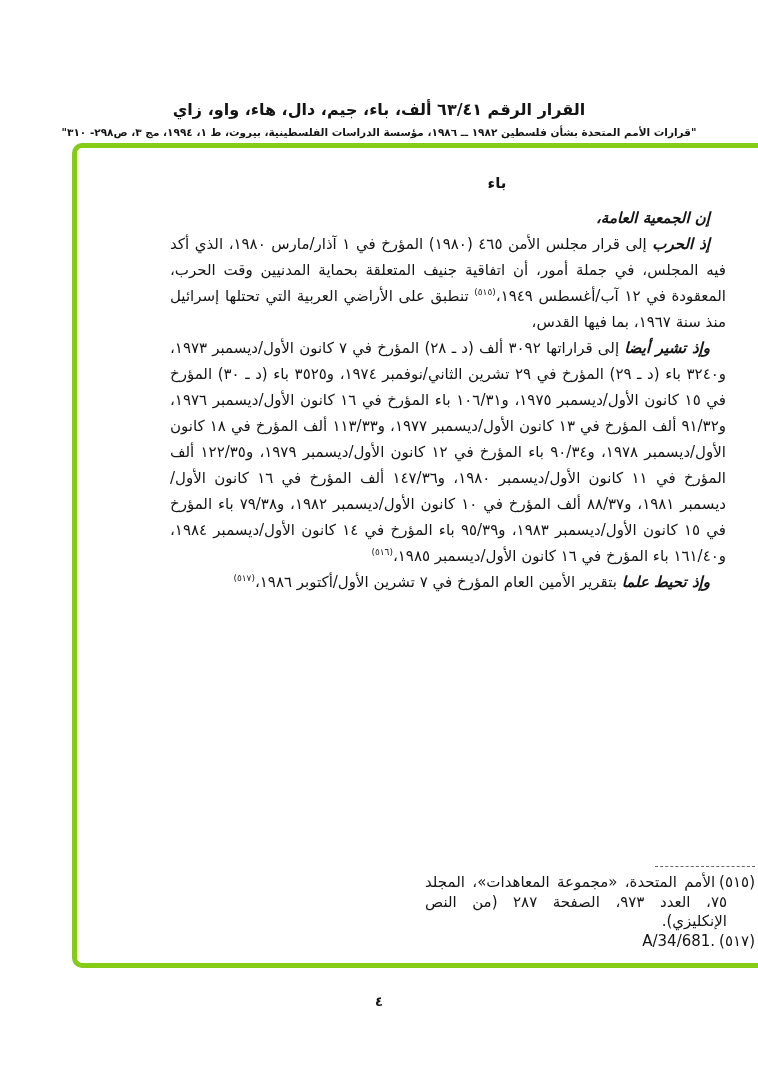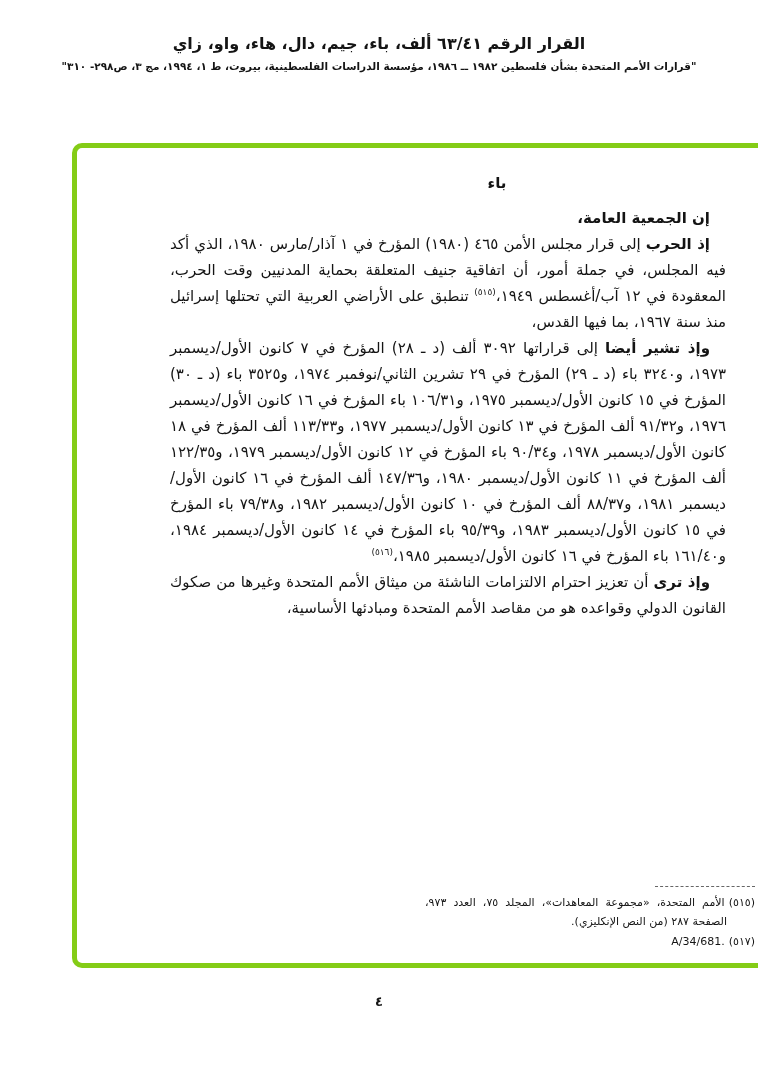--- a/index.html
+++ b/index.html
@@ -2,21 +2,21 @@
 <html lang="ar" dir="rtl"><head>
 <meta charset="utf-8">
 <style>
   html,body{margin:0;padding:0;}
   body{
     width:758px;height:1078px;position:relative;
     background:#ffffff;color:#141414;
     font-family:"DejaVu Sans",sans-serif;
     overflow:hidden;
   }
-  .page-header{padding-top:34px;text-align:center;}
+  .page-header{padding-top:100px;text-align:center;}
   .doc-title{
     font-size:16px;font-weight:bold;line-height:20px;margin:0;
   }
   .doc-citation{
     font-size:10.5px;font-weight:bold;line-height:14px;margin:5px 0 0 0;
   }
   .green-frame{
     position:absolute;left:72px;top:143px;width:696px;height:825px;
     border:5px solid #84cc16;border-radius:10px;box-sizing:border-box;
     background:#ffffff;
@@ -24,27 +24,27 @@
   .doc-content{
     position:absolute;top:22px;right:37px;left:93px;
     font-size:15px;line-height:26px;text-align:justify;
     text-justify:inter-word;
   }
   .section-heading{
     text-align:center;font-weight:bold;margin:0 0 9px 98px;
     font-size:15px;
   }
   .para{margin:0;text-indent:16px;}
-  .b{font-weight:bold;}
+  .b{font-weight:bold;font-style:italic;}
   .sup{
     font-size:9px;vertical-align:super;line-height:0;letter-spacing:0;
   }
   .footnotes{
     position:absolute;bottom:12px;right:8px;width:330px;
-    font-size:11px;line-height:19.5px;text-align:justify;
+    font-size:15px;line-height:19.5px;text-align:justify;
   }
   .fn-rule{
     width:100px;border-top:1px dashed #666;height:0;
     margin:0 0 6px 0; 
   }
   .fn{margin:0;padding-right:28px;text-indent:-28px;}
   .fn .marker{margin-left:4px;}
   .page-number{
     position:absolute;top:994px;left:0;right:0;text-align:center;
     font-size:13px;font-weight:bold;
@@ -58,21 +58,21 @@
   <p class="doc-citation">"قرارات الأمم المتحدة بشأن فلسطين ١٩٨٢ ــ ١٩٨٦، مؤسسة الدراسات الفلسطينية، بيروت، ط ١، ١٩٩٤، مج ٣، ص٢٩٨- ٣١٠"</p>
 </header>
 
 <div class="green-frame">
   <div class="doc-content">
     <div class="section-heading">باء</div>
     <div id="paragraphs">
         <p class="para"><span class="b">إن الجمعية العامة،</span></p>
         <p class="para"><span class="b">إذ الحرب</span><span> إلى قرار مجلس الأمن ٤٦٥ (١٩٨٠) المؤرخ في ١ آذار/مارس ١٩٨٠، الذي أكد فيه المجلس، في جملة أمور، أن اتفاقية جنيف المتعلقة بحماية المدنيين وقت الحرب، المعقودة في ١٢ آب/أغسطس ١٩٤٩،</span><span class="sup">(٥١٥)</span><span> تنطبق على الأراضي العربية التي تحتلها إسرائيل منذ سنة ١٩٦٧، بما فيها القدس،</span></p>
         <p class="para"><span class="b">وإذ تشير أيضا</span><span> إلى قراراتها ٣٠٩٢ ألف (د ـ ٢٨) المؤرخ في ٧ كانون الأول/ديسمبر ١٩٧٣، و٣٢٤٠ باء (د ـ ٢٩) المؤرخ في ٢٩ تشرين الثاني/نوفمبر ١٩٧٤، و٣٥٢٥ باء (د ـ ٣٠) المؤرخ في ١٥ كانون الأول/ديسمبر ١٩٧٥، و١٠٦/٣١ باء المؤرخ في ١٦ كانون الأول/ديسمبر ١٩٧٦، و٩١/٣٢ ألف المؤرخ في ١٣ كانون الأول/ديسمبر ١٩٧٧، و١١٣/٣٣ ألف المؤرخ في ١٨ كانون الأول/ديسمبر ١٩٧٨، و٩٠/٣٤ باء المؤرخ في ١٢ كانون الأول/ديسمبر ١٩٧٩، و١٢٢/٣٥ ألف المؤرخ في ١١ كانون الأول/ديسمبر ١٩٨٠، و١٤٧/٣٦ ألف المؤرخ في ١٦ كانون الأول/ديسمبر ١٩٨١، و٨٨/٣٧ ألف المؤرخ في ١٠ كانون الأول/ديسمبر ١٩٨٢، و٧٩/٣٨ باء المؤرخ في ١٥ كانون الأول/ديسمبر ١٩٨٣، و٩٥/٣٩ باء المؤرخ في ١٤ كانون الأول/ديسمبر ١٩٨٤، و١٦١/٤٠ باء المؤرخ في ١٦ كانون الأول/ديسمبر ١٩٨٥،</span><span class="sup">(٥١٦)</span></p>
-        <p class="para"><span class="b">وإذ ترى</span><span> أن تعزيز احترام الالتزامات الناشئة من ميثاق الأمم المتحدة وغيرها من صكوك القانون الدولي وقواعده هو من مقاصد الأمم المتحدة ومبادئها الأساسية،</span></p>
+        <p class="para"><span class="b">وإذ تحيط علما</span><span> بتقرير الأمين العام المؤرخ في ٧ تشرين الأول/أكتوبر ١٩٨٦،</span><span class="sup">(٥١٧)</span></p>
       </div>
   </div>
   <div class="footnotes">
     <div class="fn-rule"></div>
     <div id="footnote-list">
         <p class="fn"><span class="marker">(٥١٥)</span><span>الأمم المتحدة، «مجموعة المعاهدات»، المجلد ٧٥، العدد ٩٧٣، الصفحة ٢٨٧ (من النص الإنكليزي).</span></p>
         <p class="fn"><span class="marker">(٥١٧)</span><span dir="ltr">A/34/681.</span></p>
       </div>
   </div>
 </div>

